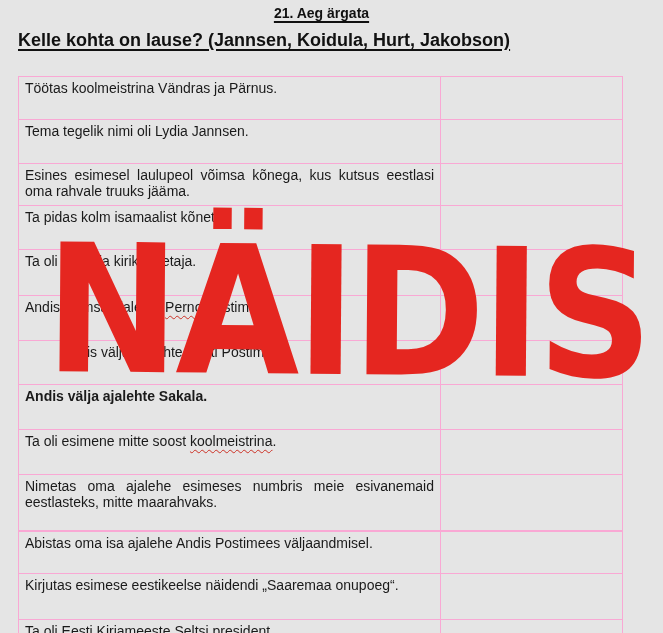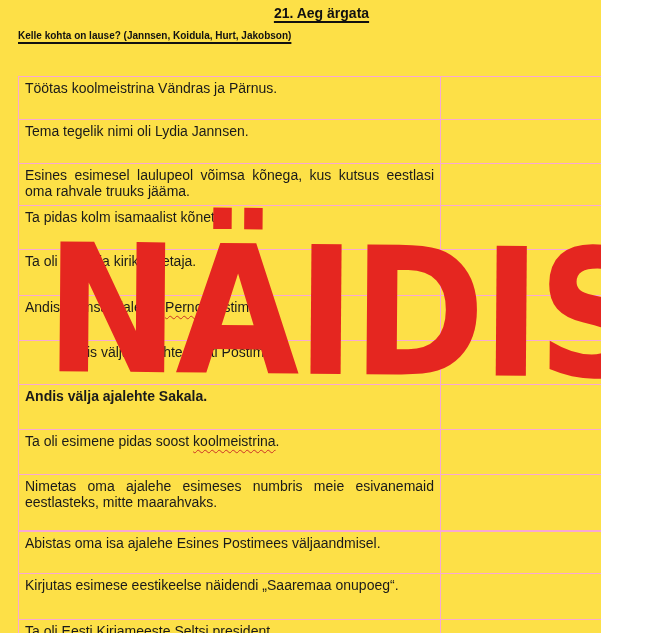--- a/index.html
+++ b/index.html
@@ -1,40 +1,40 @@
 <!DOCTYPE html>
 <html><head>
 <meta charset="utf-8">
 <style>
   html, body { margin: 0; padding: 0; background: #ffffff; }
   .page {
     position: relative;
-    width: 601px;
+    width: 663px;
     height: 633px;
-    background: #fde047;
+    background: #e5e5e5;
     font-family: "Liberation Sans", sans-serif;
     color: #1a1a1a;
     overflow: hidden;
   }
   .title {
     position: absolute;
     top: 5px; left: 0;
     width: 643px;
     text-align: center;
     font-size: 14px;
     font-weight: bold;
     text-decoration: underline;
     text-decoration-thickness: 1.5px;
     text-underline-offset: 3px;
     color: #111;
   }
   .subtitle {
     position: absolute;
     top: 30px; left: 18px;
-    font-size: 10px;
+    font-size: 18px;
     font-weight: bold;
     text-decoration: underline;
     text-decoration-thickness: 1.5px;
     text-underline-offset: 3px;
     color: #111;
   }
   table.statements {
     position: absolute;
     top: 76px; left: 18px;
     width: 604px;
@@ -132,29 +132,29 @@
         </tr>
         <tr>
           <td class=""><span>Andis välja ajalehte Eesti Postimees.</span></td>
           <td></td>
         </tr>
         <tr>
           <td class=""><span>Andis välja ajalehte Sakala.</span></td>
           <td></td>
         </tr>
         <tr>
-          <td class=""><span>Ta oli esimene pidas soost </span><span class="squiggle">koolmeistrina</span><span>.</span></td>
+          <td class=""><span>Ta oli esimene mitte soost </span><span class="squiggle">koolmeistrina</span><span>.</span></td>
           <td></td>
         </tr>
         <tr>
           <td class="justify"><span>Nimetas oma ajalehe esimeses numbris meie esivanemaid eestlasteks, mitte maarahvaks.</span></td>
           <td></td>
         </tr>
         <tr>
-          <td class=""><span>Abistas oma isa ajalehe Esines Postimees väljaandmisel.</span></td>
+          <td class=""><span>Abistas oma isa ajalehe Andis Postimees väljaandmisel.</span></td>
           <td></td>
         </tr>
         <tr>
           <td class=""><span>Kirjutas esimese eestikeelse näidendi „Saaremaa onupoeg“.</span></td>
           <td></td>
         </tr>
         <tr>
           <td class=""><span>Ta oli Eesti Kirjameeste Seltsi president.</span></td>
           <td></td>
         </tr>

